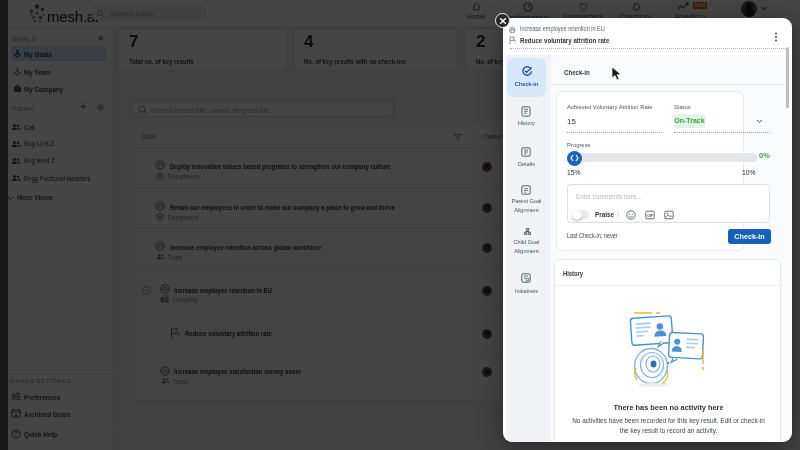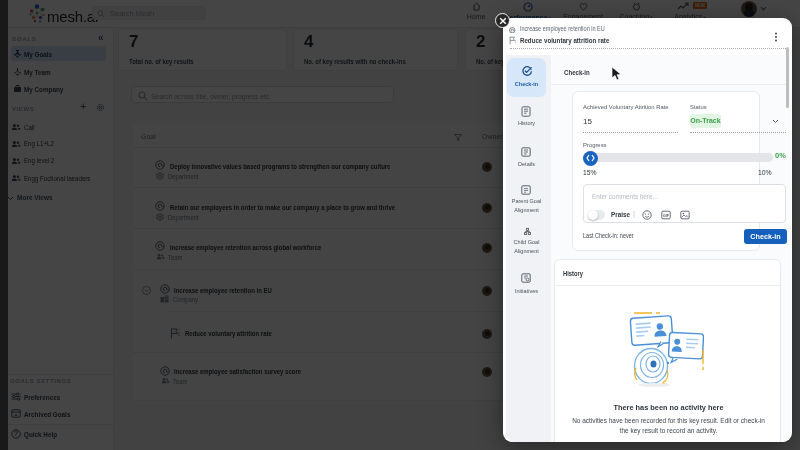--- a/index.html
+++ b/index.html
@@ -16,21 +16,21 @@
 
 .sb { position:absolute; left:0px; top:28px; width:114px; height:422px; background:#fff; border-right:1px solid #e8e8e8; }
 .sec { position:absolute; font-size:6px; font-weight:bold; letter-spacing:.6px; color:#98a1ad; }
 .sbi { position:absolute; left:24px; font-size:7.2px; color:#3c4654; font-weight:600; transform:scaleX(.88); transform-origin:0 50%; }
 .vit { position:absolute; left:24px; font-size:7px; color:#333a43; transform:scaleX(.88); transform-origin:0 50%; }
 .icx { position:absolute; }
 
 .card { position:absolute; top:29px; height:42px; background:#fff; border:1px solid #e8e8e8; border-radius:4px; }
 .card .n { position:absolute; left:10px; top:2px; font-size:17px; font-weight:bold; color:#2c3138; }
 .card .l { position:absolute; left:10px; top:28px; font-size:6.8px; font-weight:600; color:#3e4956; width:160px; transform:scaleX(.88); transform-origin:0 50%; }
-.msearch { position:absolute; left:131px; top:86px; width:263px; height:17px; background:#fff; border:1px solid #d8dadd; border-radius:4px; }
+.msearch { position:absolute; left:131px; top:100px; width:263px; height:17px; background:#fff; border:1px solid #d8dadd; border-radius:4px; }
 .msearch span { position:absolute; left:19px; top:4.5px; font-size:7.5px; color:#99a1aa; transform:scaleX(.9); transform-origin:0 50%; }
 .th { position:absolute; font-size:7px; color:#6a7480; }
 .sep { position:absolute; left:133px; width:653px; height:1px; background:#e7e8ea; }
 .rt { position:absolute; font-size:7.3px; font-weight:600; color:#2f353c; transform:scaleX(.82); transform-origin:0 50%; }
 .rs { position:absolute; font-size:6.5px; color:#7a838d; transform:scaleX(.9); transform-origin:0 50%; }
 .av { position:absolute; left:482px; width:10px; height:10px; border-radius:50%; background:#6b5b4c; overflow:hidden; }
 .av:after { content:""; position:absolute; left:2.5px; top:1.5px; width:5px; height:5px; border-radius:50%; background:#3a3028; }
 
 .ovl { position:absolute; left:0; top:0; width:800px; height:450px; background:rgba(0,0,0,0.73); }
 .strip { position:absolute; left:0; top:0; width:8px; height:450px; background:#191919; }
@@ -350,21 +350,21 @@
  <div class="tab" style="left:1px;top:220px;">Child Goal<br>Alignment</div>
  <svg class="a" style="left:18px;top:255px" width="10" height="10" viewBox="0 0 10 10">
         <rect x="0.8" y="0.8" width="8.4" height="8.4" rx="1.2" fill="none" stroke="#4a525c" stroke-width="0.9"></rect>
         <path d="M3 3 H7 M3 5 H5" stroke="#4a525c" stroke-width="0.8"></path>
         <circle cx="6.5" cy="6.5" r="1.4" fill="none" stroke="#4a525c" stroke-width="0.8"></circle>
       </svg>
  <div class="tab" style="left:1px;top:269px;">Initiatives</div>
  <div class="mcont">
   <div class="a" style="left:13px;top:13px;font-size:7.2px;font-weight:bold;color:#2e353d;transform:scaleX(.85);transform-origin:0 50%;">Check-in</div>
   <div class="a" style="left:0px;top:29px;width:236px;height:1px;background:#ececee;"></div>
-  <div class="ccard" style="left:21px;top:36px;width:188px;height:160px;">
+  <div class="ccard" style="left:5px;top:36px;width:188px;height:160px;">
     <div class="flabel" style="left:10px;top:11px;">Achieved Voluntary Attrition Rate</div>
     <div class="flabel" style="left:117px;top:11px;">Status</div>
     <div class="a" style="left:10px;top:25px;font-size:8px;color:#2e353d;">15</div>
     <div class="dotb" style="left:10px;top:40px;width:95px;"></div>
     <div class="dotb" style="left:117px;top:40px;width:96px;"></div>
     <div class="a" style="left:117px;top:22px;width:31px;height:14px;background:#e2f4e3;border-radius:3px;text-align:center;line-height:14px;font-size:7px;"><span class="grn">On-Track</span></div>
     <svg class="a" style="left:199px;top:27px" width="7" height="5" viewBox="0 0 7 5">
             <path d="M1 1 L3.5 3.5 L6 1" fill="none" stroke="#555" stroke-width="1"></path>
           </svg>
     <div class="flabel" style="left:10px;top:49px;">Progress</div>

